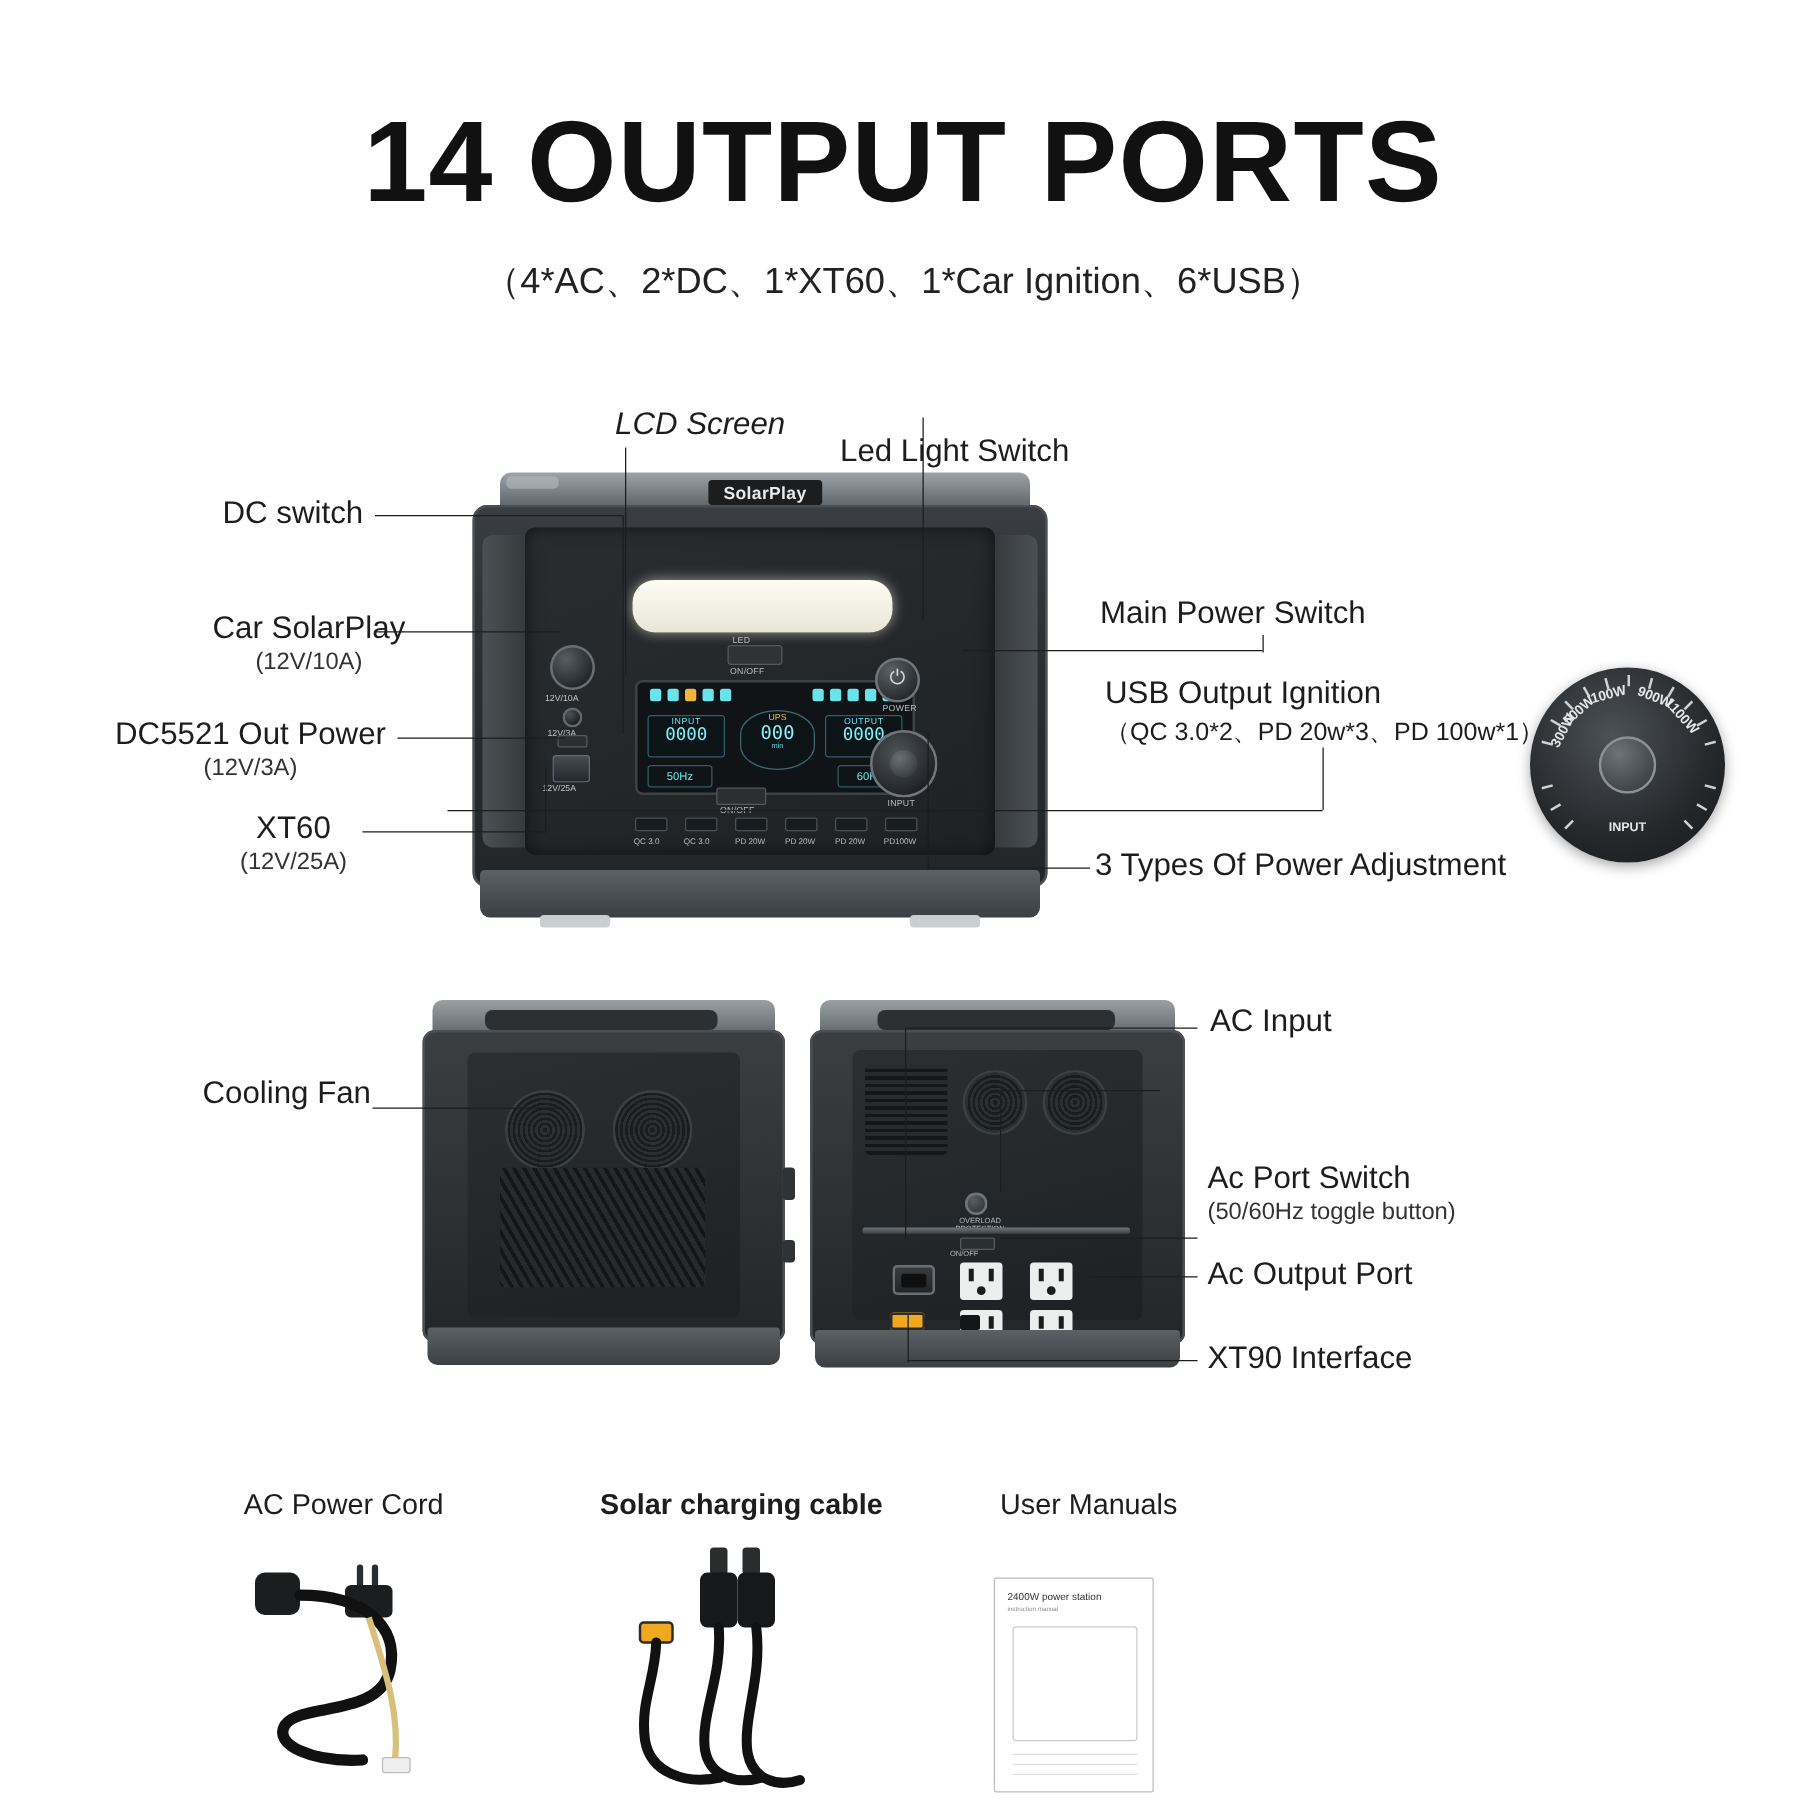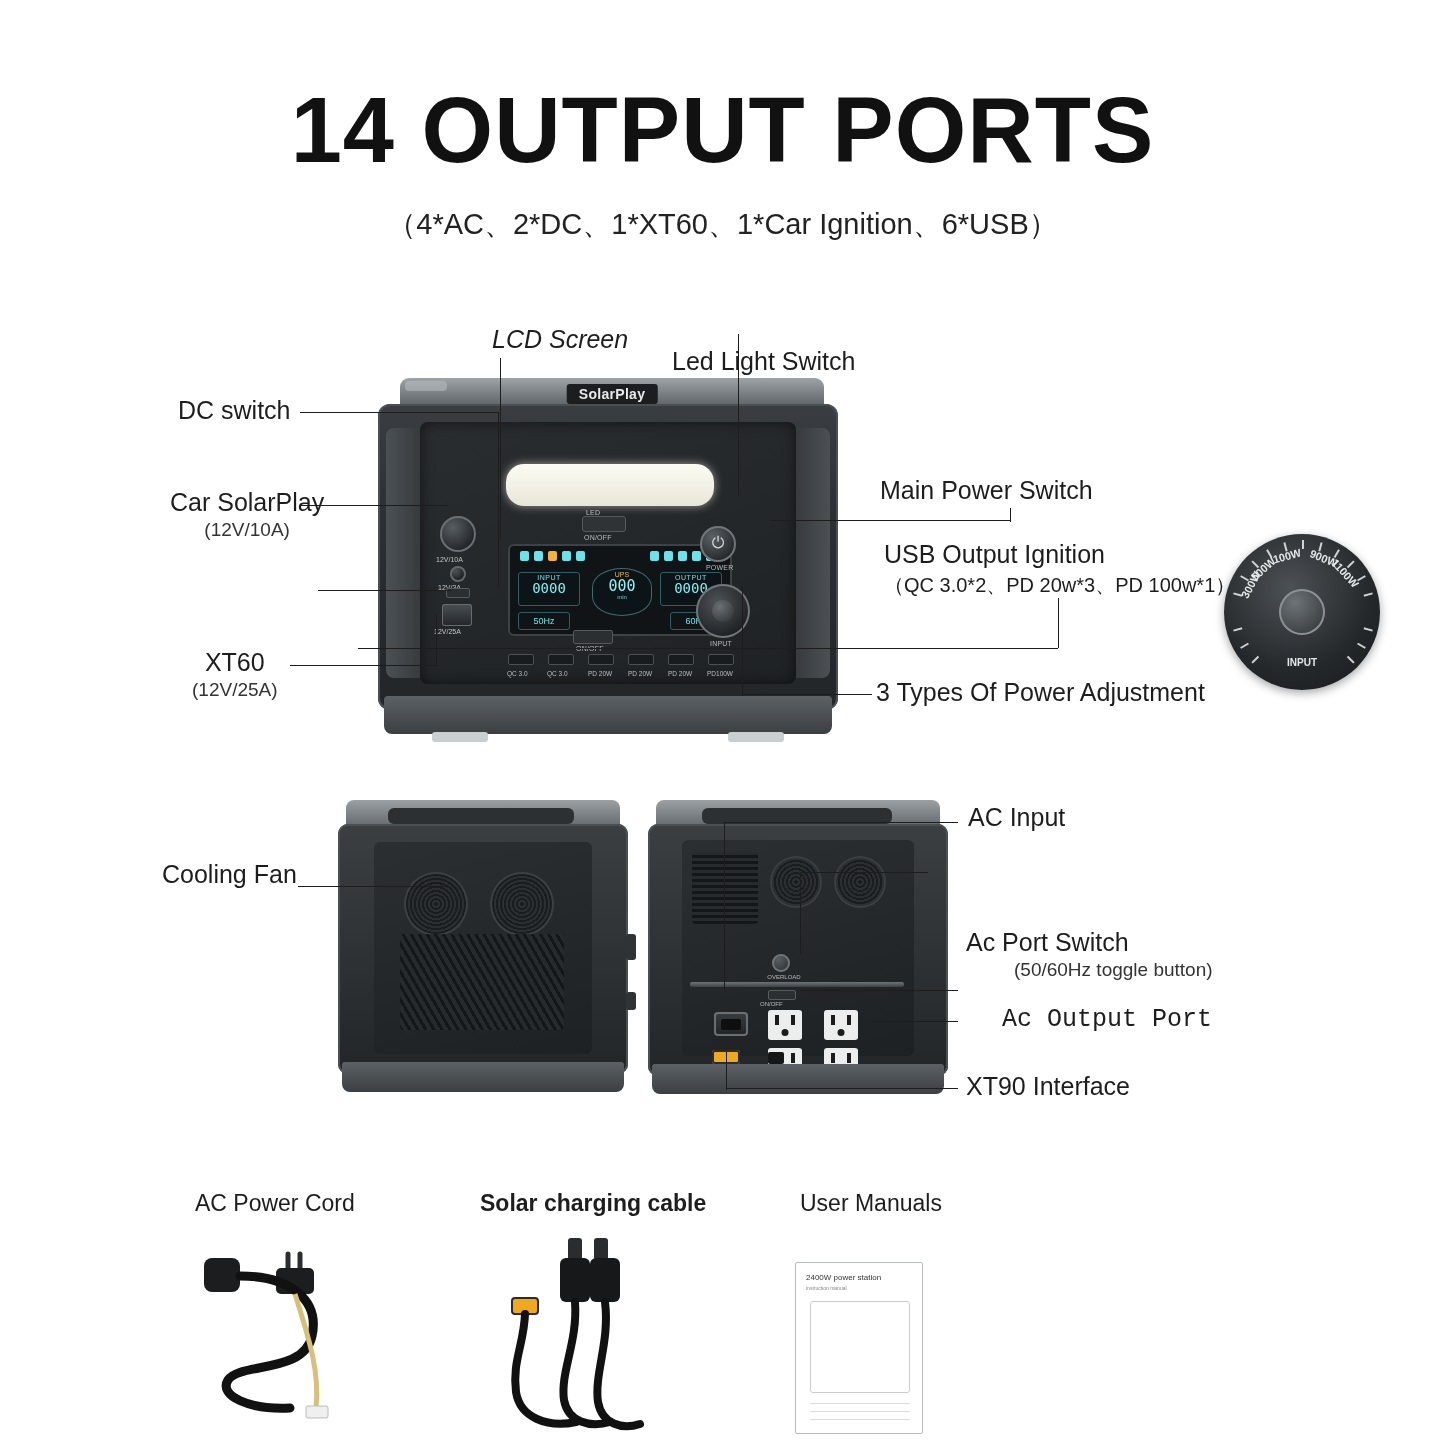--- a/index.html
+++ b/index.html
@@ -325,20 +325,24 @@
   <div class="lbl" style="left:178px; top:396px;">DC switch</div>
   <div class="line" style="left:300px; top:412px; width:198px;"></div>
   <div class="vline" style="left:498px; top:412px; height:175px;"></div>
 
   <div class="lbl center" style="left:170px; top:488px;">
     <span>Car SolarPlay</span>
     <span class="sub">(12V/10A)</span>
   </div>
   <div class="line" style="left:300px; top:505px; width:148px;"></div>
 
+  <div class="lbl center" style="left:92px; top:573px;">
+    <span>DC5521 Out Power</span>
+    <span class="sub">(12V/3A)</span>
+  </div>
   <div class="line" style="left:318px; top:590px; width:134px;"></div>
 
   <div class="lbl center" style="left:192px; top:648px;">
     <span>XT60</span>
     <span class="sub">(12V/25A)</span>
   </div>
   <div class="line" style="left:290px; top:665px; width:146px;"></div>
   <div class="vline" style="left:436px; top:614px; height:52px;"></div>
 
   <div class="lbl" style="left:880px; top:476px;">Main Power Switch</div>
@@ -442,25 +446,25 @@
 
   <div class="lbl" style="left:968px; top:803px;">AC Input</div>
   <div class="line" style="left:724px; top:822px; width:234px;"></div>
   <div class="vline" style="left:724px; top:822px; height:168px;"></div>
 
   <div class="line" style="left:800px; top:872px; width:128px;"></div>
   <div class="vline" style="left:800px; top:872px; height:82px;"></div>
 
   <div class="lbl" style="left:966px; top:928px;">
     <span>Ac Port Switch</span>
-    <span class="sub" style="text-align:center;margin-left:48px;">(50/60Hz toggle button)</span>
+    <span class="sub" style="text-align:center;">(50/60Hz toggle button)</span>
   </div>
   <div class="line" style="left:800px; top:990px; width:158px;"></div>
 
-  <div class="lbl" style="left:1002px; top:1005px;font-family:Liberation Mono, monospace;">Ac Output Port</div>
+  <div class="lbl" style="left:966px; top:1005px;">Ac Output Port</div>
   <div class="line" style="left:872px; top:1021px; width:86px;"></div>
 
   <div class="lbl" style="left:966px; top:1072px;">XT90 Interface</div>
   <div class="line" style="left:726px; top:1088px; width:232px;"></div>
   <div class="vline" style="left:726px; top:1052px; height:38px;"></div>
 
   <div class="acc-title" style="left:195px; top:1190px;">AC Power Cord</div>
   <div class="acc-title" style="left:480px; top:1190px;font-weight:bold;">Solar charging cable</div>
   <div class="acc-title" style="left:800px; top:1190px;">User Manuals</div>
 

